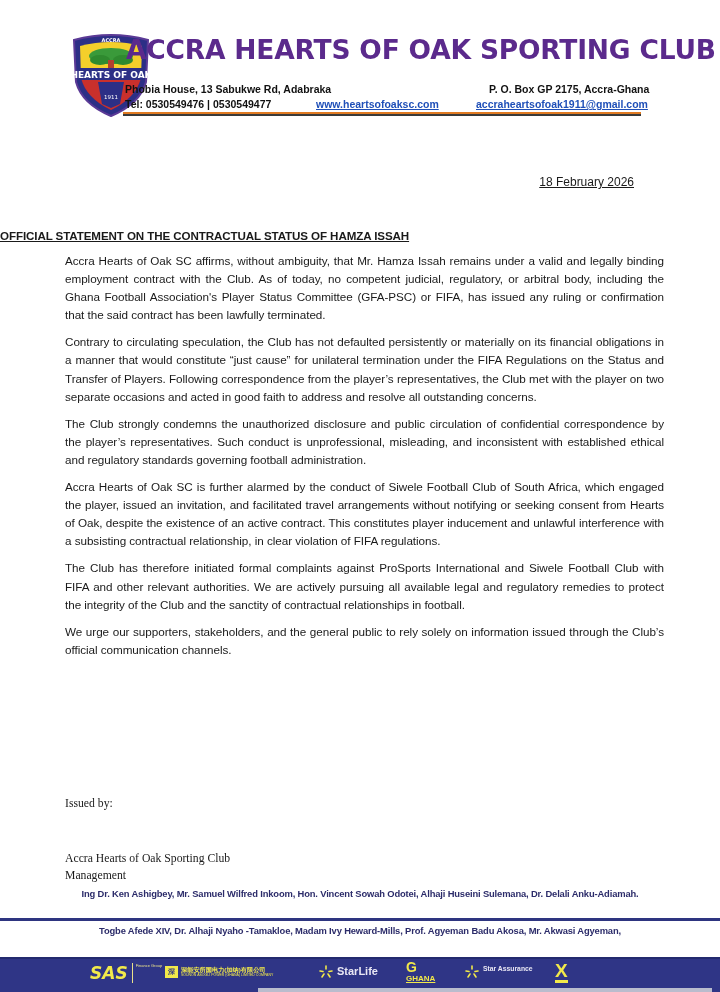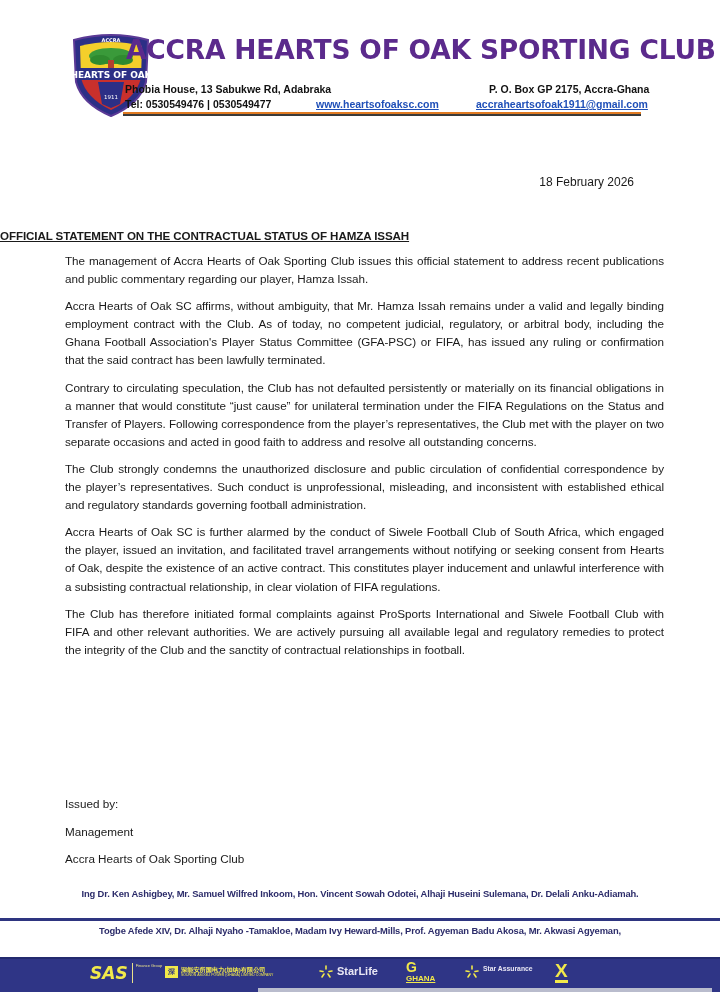--- a/index.html
+++ b/index.html
@@ -19,34 +19,34 @@
   .c-tel   { left: 125px; top: 98px; }
   .c-web   { left: 316px; top: 98px; text-align: center; }
   .c-box   { left: 489px; top: 83px; }
   .c-mail  { left: 476px; top: 98px; }
 
   .rule { position: absolute; left: 123px; width: 518px; }
   .rule-orange { top: 112px; height: 2px; background: #e07a22; }
   .rule-dark   { top: 114px; height: 2px; background: #3a3a3a; }
 
   
-  .date { position: absolute; right: 86px; top: 175px; font-size: 12px; }
+  .date { position: absolute; right: 86px; top: 175px; font-size: 12px; text-decoration: underline; }
   .title {
     position: absolute; left: 0; right: 0; top: 229px; text-align: left;
     font-size: 11.6px; font-weight: bold; text-decoration: underline; letter-spacing: -0.1px;
   }
   .body-text {
     position: absolute; left: 65px; width: 599px; top: 252px;
     font-size: 11.7px; line-height: 18.1px; text-align: justify; letter-spacing: -0.05px;
   }
   .body-text p { margin-bottom: 9px; }
 
-  .sig { position: absolute; left: 65px; font-size: 11.7px; }
+  .sig { position: absolute; left: 65px; font-size: 11.7px; font-family: Liberation Serif, serif; }
   .sig-1 { top: 797px; }
-  .sig-2 { top: 825px; }
+  .sig-2 { top: 869px; }
   .sig-3 { top: 852px; }
 
   
   .footer-line { position: absolute; left: 0; right: 0; top: 918px; height: 3px; background: #2e3580; }
   .directors {
     position: absolute; left: 0; right: 0; text-align: center;
     font-size: 9.4px; font-weight: bold; color: #2c2c6a; letter-spacing: -0.15px;
   }
   .dir-1 { top: 925px; }
   .dir-2 { top: 888px; text-align: center; }
@@ -103,26 +103,26 @@
 <div class="contact c-box">P. O. Box GP 2175, Accra-Ghana</div>
 <div class="contact c-mail"><a>accraheartsofoak1911@gmail.com</a></div>
 
 <div class="rule rule-orange"></div>
 <div class="rule rule-dark"></div>
 
 <div class="date">18 February 2026</div>
 <div class="title">OFFICIAL STATEMENT ON THE CONTRACTUAL STATUS OF HAMZA ISSAH</div>
 
 <div class="body-text">
-  <p>The management of Accra Hearts of Oak Sporting Club issues this official statement to address recent publications and public commentary regarding our player, Hamza Issah.</p>
   <p>Accra Hearts of Oak SC affirms, without ambiguity, that Mr. Hamza Issah remains under a valid and legally binding employment contract with the Club. As of today, no competent judicial, regulatory, or arbitral body, including the Ghana Football Association's Player Status Committee (GFA-PSC) or FIFA, has issued any ruling or confirmation that the said contract has been lawfully terminated.</p>
   <p>Contrary to circulating speculation, the Club has not defaulted persistently or materially on its financial obligations in a manner that would constitute “just cause” for unilateral termination under the FIFA Regulations on the Status and Transfer of Players. Following correspondence from the player’s representatives, the Club met with the player on two separate occasions and acted in good faith to address and resolve all outstanding concerns.</p>
   <p>The Club strongly condemns the unauthorized disclosure and public circulation of confidential correspondence by the player’s representatives. Such conduct is unprofessional, misleading, and inconsistent with established ethical and regulatory standards governing football administration.</p>
   <p>Accra Hearts of Oak SC is further alarmed by the conduct of Siwele Football Club of South Africa, which engaged the player, issued an invitation, and facilitated travel arrangements without notifying or seeking consent from Hearts of Oak, despite the existence of an active contract. This constitutes player inducement and unlawful interference with a subsisting contractual relationship, in clear violation of FIFA regulations.</p>
   <p>The Club has therefore initiated formal complaints against ProSports International and Siwele Football Club with FIFA and other relevant authorities. We are actively pursuing all available legal and regulatory remedies to protect the integrity of the Club and the sanctity of contractual relationships in football.</p>
+  <p>We urge our supporters, stakeholders, and the general public to rely solely on information issued through the Club’s official communication channels.</p>
 </div>
 
 <div class="sig sig-1">Issued by:</div>
 <div class="sig sig-2">Management</div>
 <div class="sig sig-3">Accra Hearts of Oak Sporting Club</div>
 
 <div class="footer-line"></div>
 <div class="directors dir-1">Togbe Afede XIV, Dr. Alhaji Nyaho -Tamakloe, Madam Ivy Heward-Mills, Prof. Agyeman Badu Akosa, Mr. Akwasi Agyeman,</div>
 <div class="directors dir-2">Ing Dr. Ken Ashigbey, Mr. Samuel Wilfred Inkoom, Hon. Vincent Sowah Odotei, Alhaji Huseini Sulemana, Dr. Delali Anku-Adiamah.</div>
 

